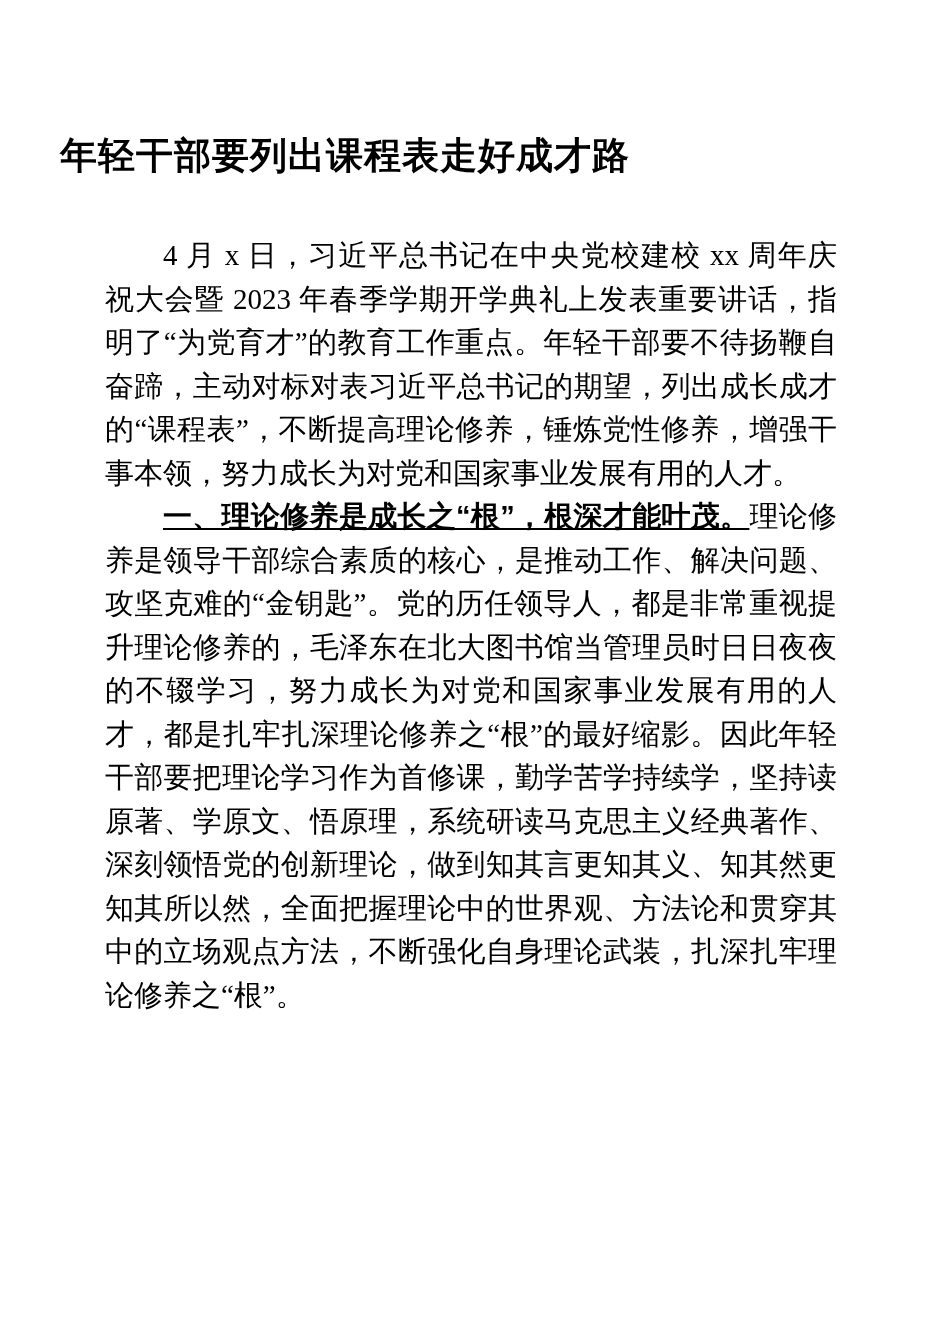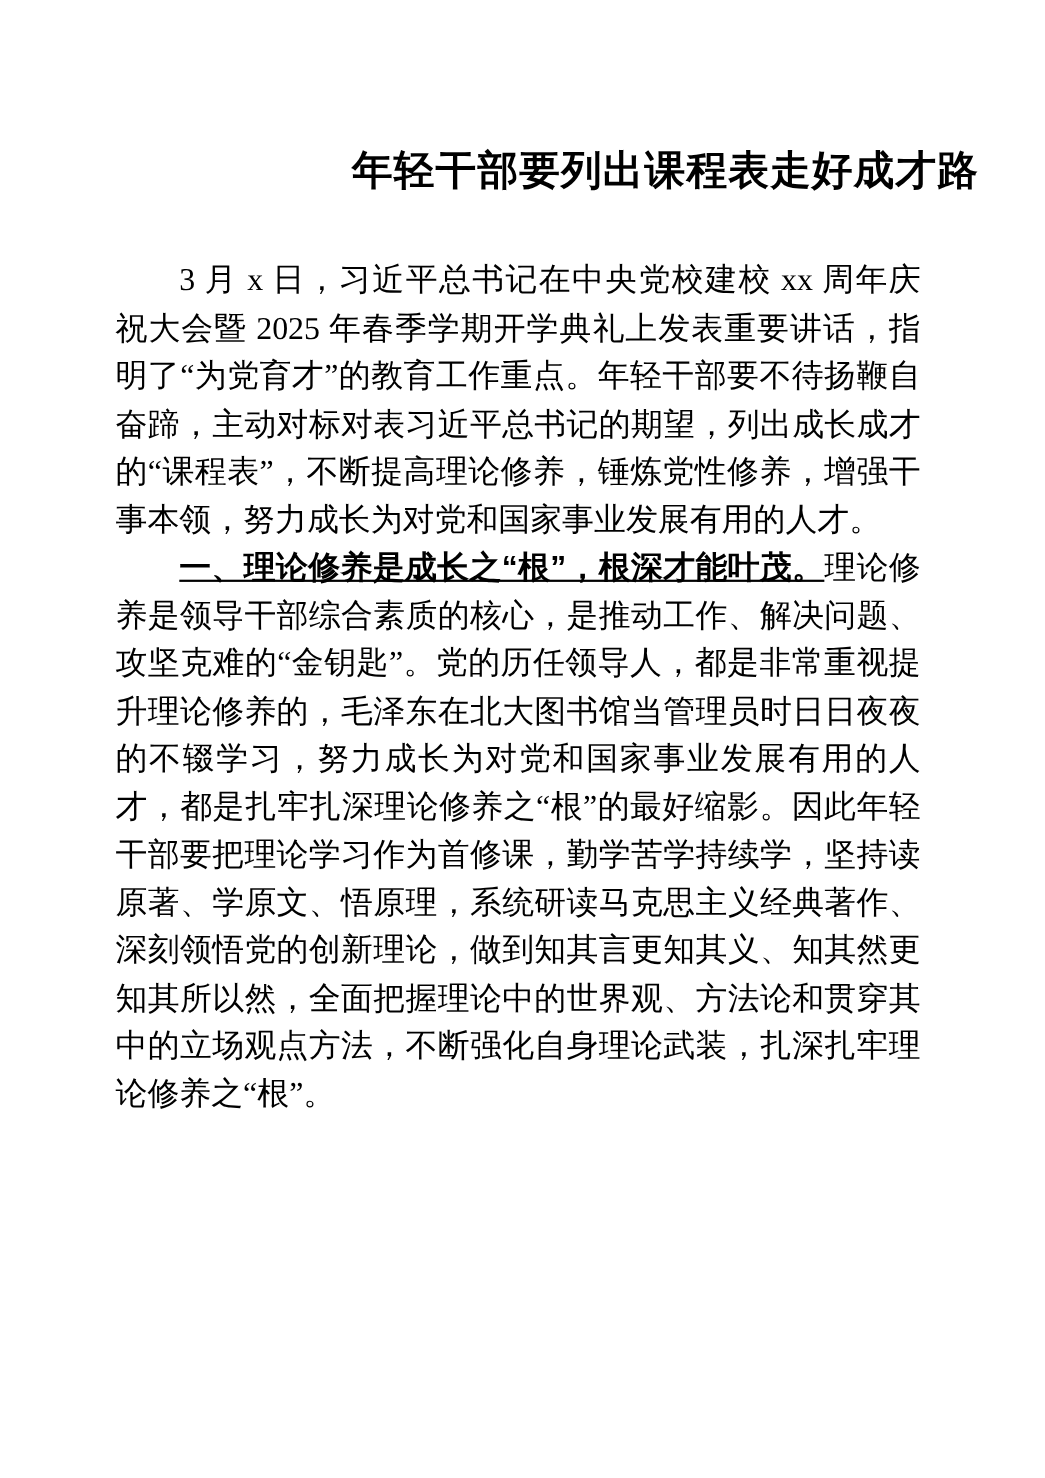--- a/index.html
+++ b/index.html
@@ -11,21 +11,21 @@
     position: relative;
     width: 950px;
     height: 1344px;
     background: #ffffff;
     color: #000000;
     overflow: hidden;
     font-family: "Liberation Serif", "DejaVu Serif", serif;
   }
   .doc-title {
     margin: 130px 60px 0 60px;
-    text-align: right;
+    text-align: left;
     font-size: 37px;
     line-height: 52px;
     font-weight: 700;
     letter-spacing: 1px;
     color: #000000;
   }
   .doc-body {
     margin: 52px 113px 0 105px;
     font-size: 29px;
     line-height: 43.5px;
@@ -48,20 +48,20 @@
 </style>
 </head>
 <body>
 
 <div class="page">
 
   <h1 class="doc-title">年轻干部要列出课程表走好成才路</h1>
 
   <div class="doc-body">
 
-    <p class="para"><span class="ptext">3 月 x 日，习近平总书记在中央党校建校 xx 周年庆祝大会暨 2025 年春季学期开学典礼上发表重要讲话，指明了“为党育才”的教育工作重点。年轻干部要不待扬鞭自奋蹄，主动对标对表习近平总书记的期望，列出成长成才的“课程表”，不断提高理论修养，锤炼党性修养，增强干事本领，努力成长为对党和国家事业发展有用的人才。</span></p>
+    <p class="para"><span class="ptext">4 月 x 日，习近平总书记在中央党校建校 xx 周年庆祝大会暨 2023 年春季学期开学典礼上发表重要讲话，指明了“为党育才”的教育工作重点。年轻干部要不待扬鞭自奋蹄，主动对标对表习近平总书记的期望，列出成长成才的“课程表”，不断提高理论修养，锤炼党性修养，增强干事本领，努力成长为对党和国家事业发展有用的人才。</span></p>
 
     <p class="para"><span class="lead">一、理论修养是成长之“根”，根深才能叶茂。</span><span class="ptext">理论修养是领导干部综合素质的核心，是推动工作、解决问题、攻坚克难的“金钥匙”。党的历任领导人，都是非常重视提升理论修养的，毛泽东在北大图书馆当管理员时日日夜夜的不辍学习，努力成长为对党和国家事业发展有用的人才，都是扎牢扎深理论修养之“根”的最好缩影。因此年轻干部要把理论学习作为首修课，勤学苦学持续学，坚持读原著、学原文、悟原理，系统研读马克思主义经典著作、深刻领悟党的创新理论，做到知其言更知其义、知其然更知其所以然，全面把握理论中的世界观、方法论和贯穿其中的立场观点方法，不断强化自身理论武装，扎深扎牢理论修养之“根”。</span></p>
 
 
   </div>
 
 </div>
 
 </body></html>

